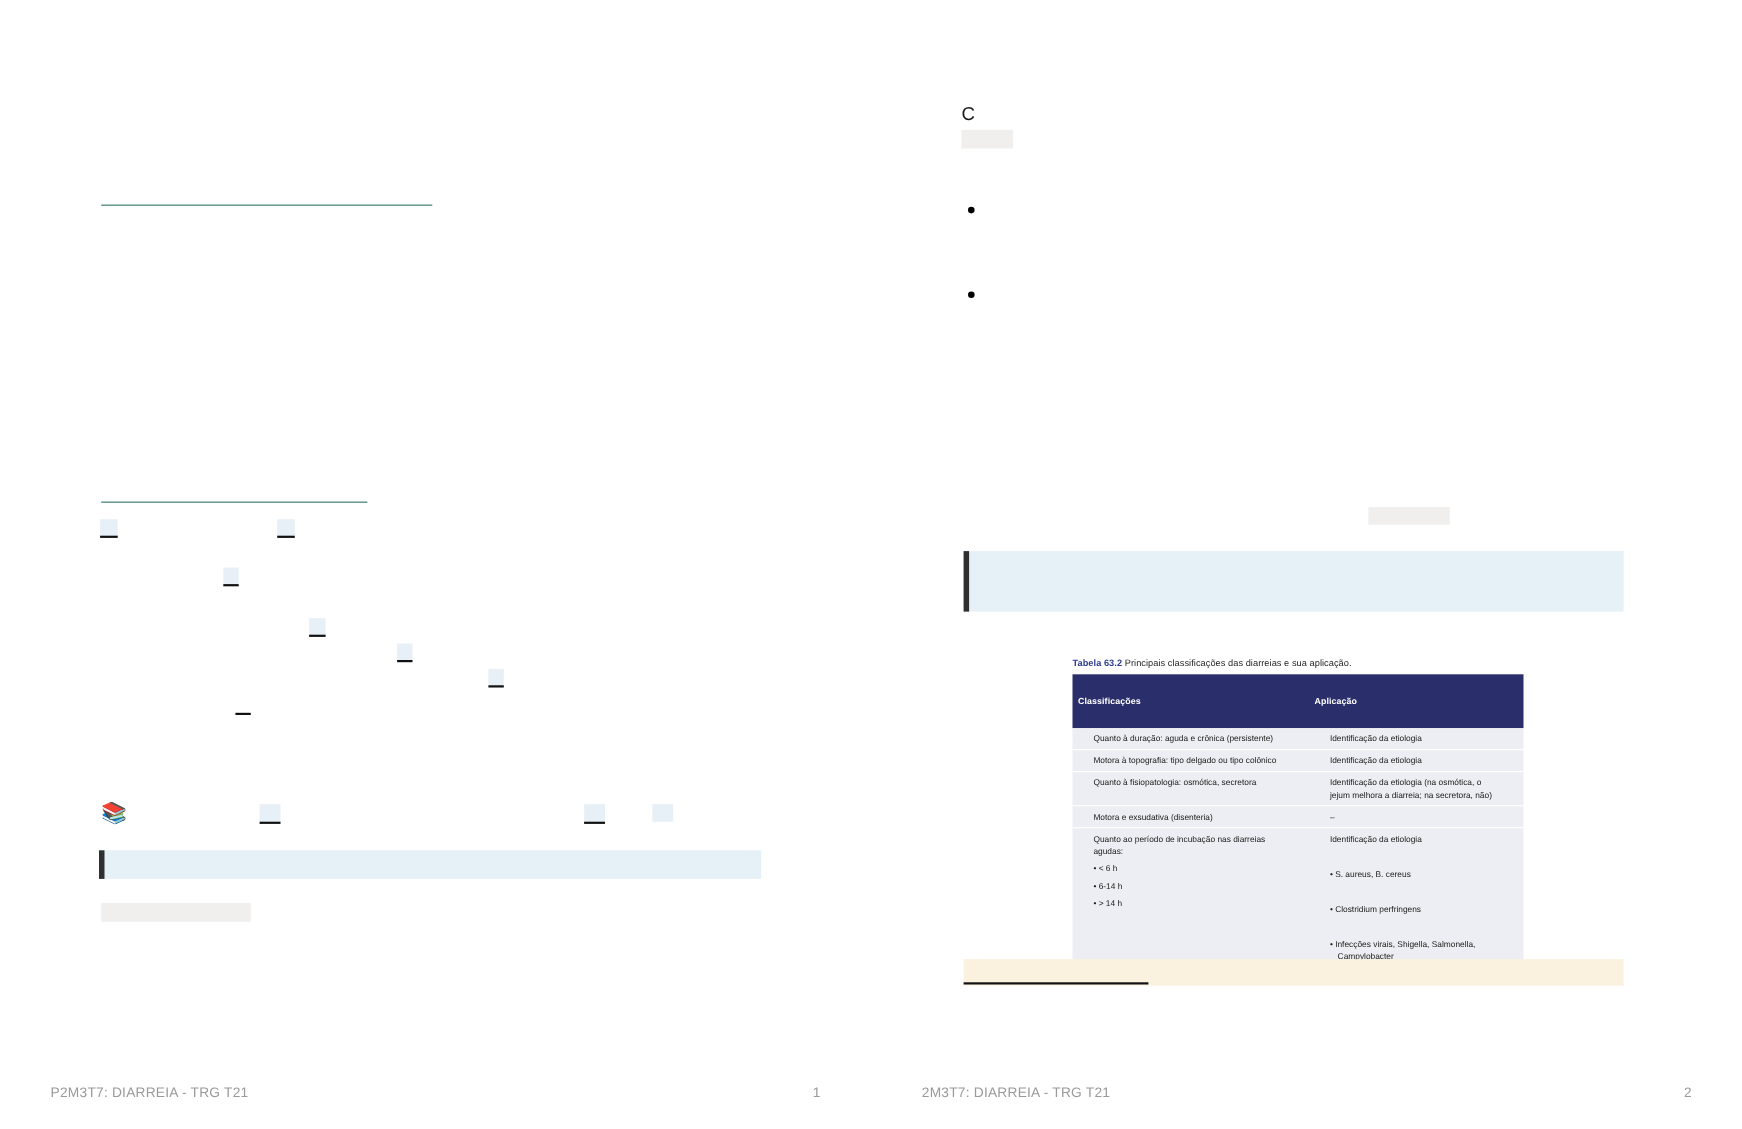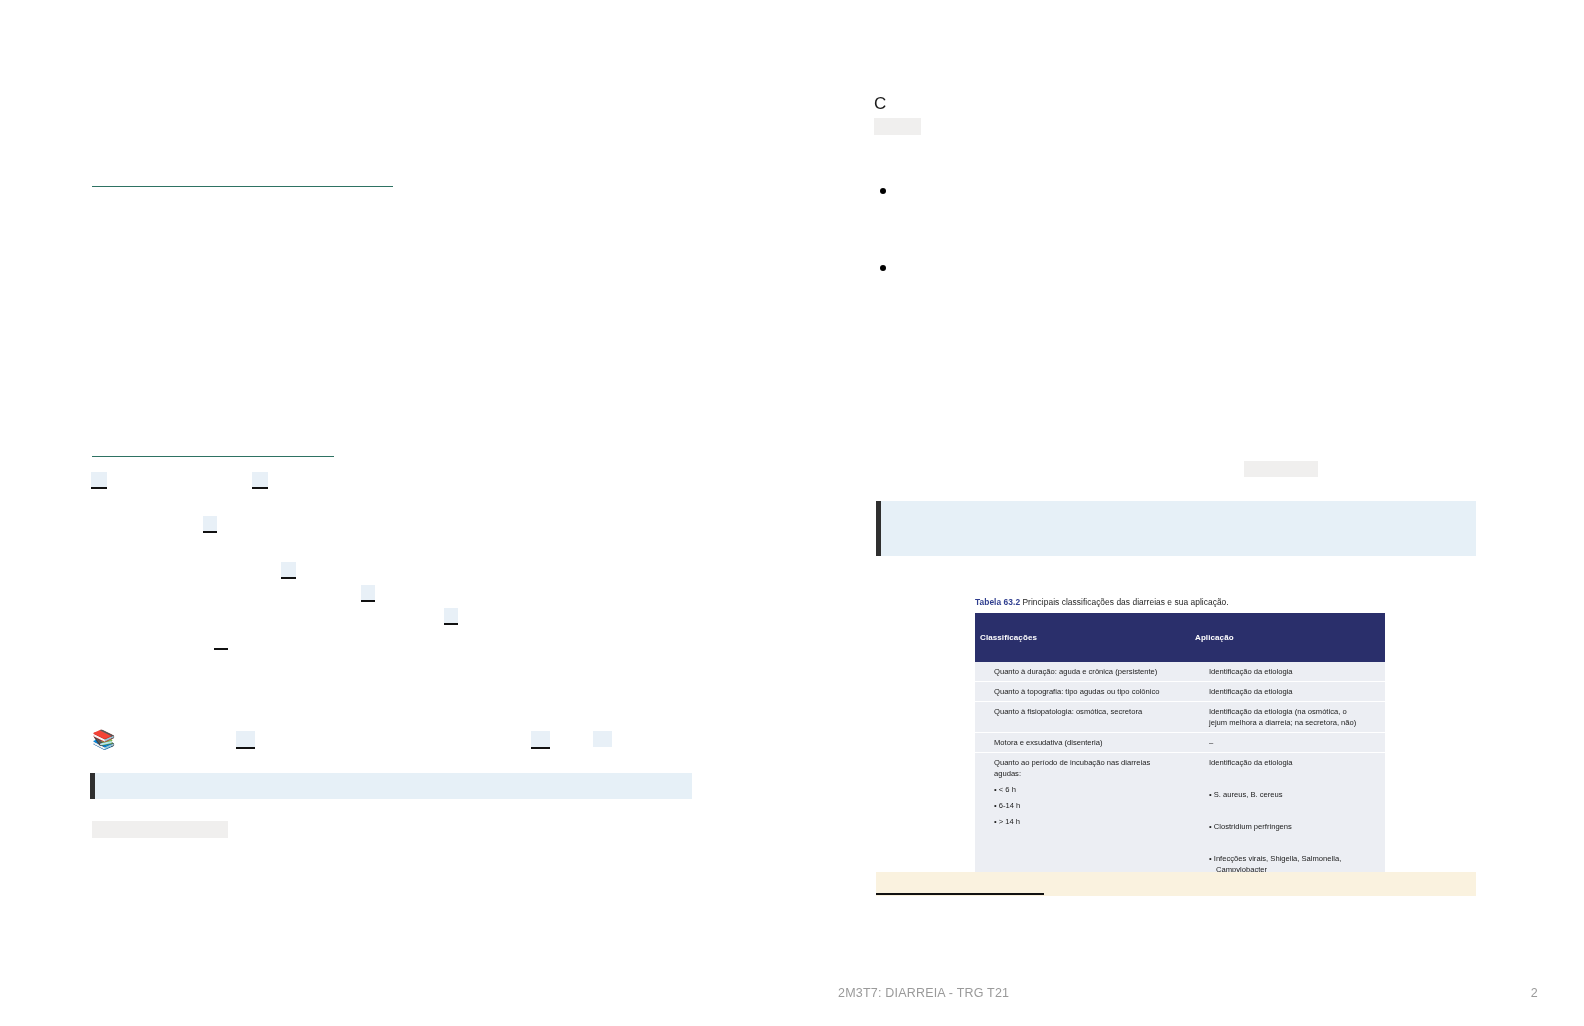--- a/index.html
+++ b/index.html
@@ -176,20 +176,24 @@
     <div class="books-icon" style="left:92px; top:730px;">📚</div>
 
     <div class="hl-blue-u" style="left:236px; top:731px; width:19px; height:16px;"></div>
     <div class="hl-blue-u" style="left:531px; top:731px; width:19px; height:16px;"></div>
     <div class="hl-blue" style="left:593px; top:731px; width:19px; height:16px;"></div>
 
     <div class="callout-blue" style="left:90px; top:773px; width:602px; height:26px;"></div>
 
     <div class="hl-gray" style="left:92px; top:821px; width:136px; height:17px;"></div>
 
+    <div class="page-footer">
+      <span>P2M3T7: DIARREIA - TRG T21</span>
+      <span class="pg-num">1</span>
+    </div>
   </div>
 
   <div class="page">
 
     <div class="glyph-c" style="left:82px; top:95px;">C</div>
 
     <div class="hl-gray" style="left:82px; top:118px; width:47px; height:17px;"></div>
 
     <div class="bullet" style="left:88px; top:188px;"></div>
     <div class="bullet" style="left:88px; top:265px;"></div>
@@ -213,21 +217,21 @@
             <th>Classificações</th>
             <th>Aplicação</th>
           </tr>
         </thead>
         <tbody>
           <tr>
             <td>Quanto à duração: aguda e crônica (persistente)</td>
             <td>Identificação da etiologia</td>
           </tr>
           <tr>
-            <td>Quanto à topografia: tipo agudas ou tipo colônico</td>
+            <td>Motora à topografia: tipo delgado ou tipo colônico</td>
             <td>Identificação da etiologia</td>
           </tr>
           <tr>
             <td class="pad-tall">Quanto à fisiopatologia: osmótica, secretora</td>
             <td>Identificação da etiologia (na osmótica, o jejum melhora a diarreia; na secretora, não)</td>
           </tr>
           <tr>
             <td>Motora e exsudativa (disenteria)</td>
             <td>–</td>
           </tr>

